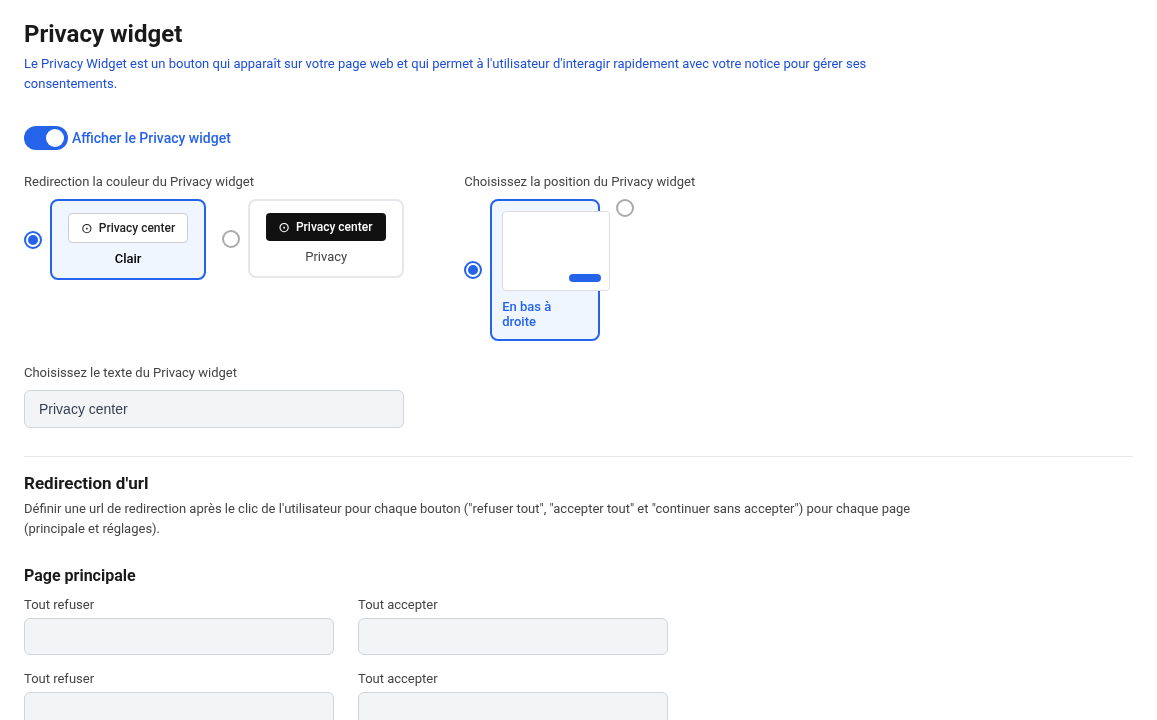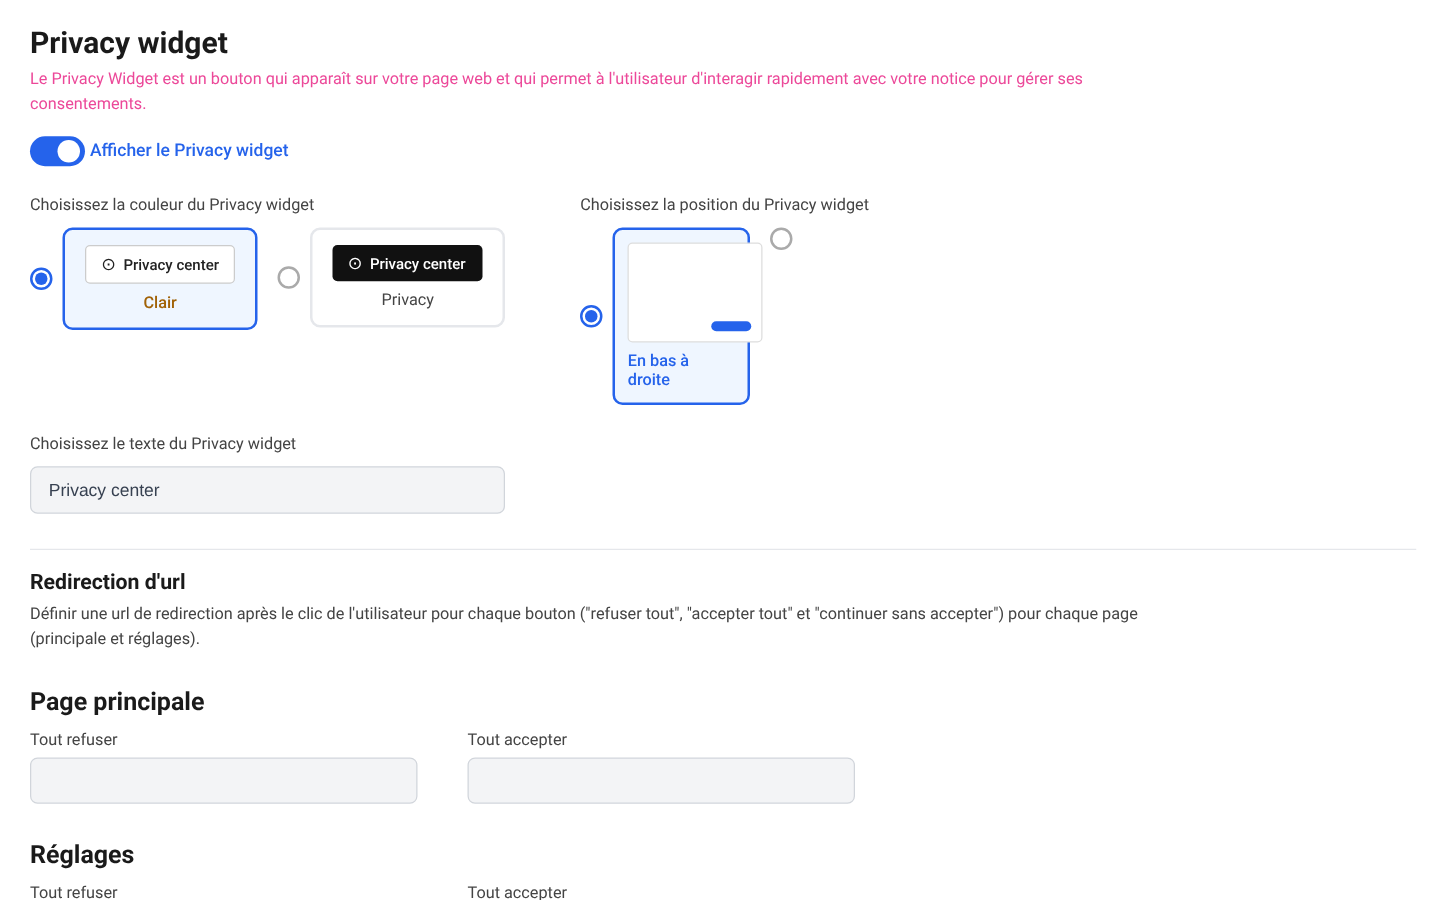--- a/index.html
+++ b/index.html
@@ -12,22 +12,22 @@
     }
 
     .section-title {
       font-size: 24px;
       font-weight: 700;
       margin-bottom: 6px;
     }
 
     .section-desc {
       font-size: 13px;
-      color: #ec4899;
-      margin-bottom: 16px;
+      color: #1d4ed8;
+      margin-bottom: 33px;
       max-width: 900px;
       line-height: 1.5;
     }
 
     
     .toggle-row {
       display: flex;
       align-items: center;
       gap: 4px;
       margin-bottom: 24px;
@@ -156,21 +156,21 @@
     .widget-icon {
       font-size: 14px;
     }
 
     .card-text-label {
       font-size: 13px;
       color: #444;
     }
 
     .card-text-label.selected {
-      color: #a16207;
+      color: #000000;
       font-weight: 500;
     }
 
     
     .position-card {
       border: 2px solid #e5e7eb;
       border-radius: 8px;
       padding: 10px;
       width: 110px;
       display: flex;
@@ -252,29 +252,29 @@
 
     .redirect-desc {
       font-size: 13px;
       color: #444;
       max-width: 900px;
       line-height: 1.5;
       margin-bottom: 20px;
     }
 
     .page-section-title {
-      font-size: 20px;
+      font-size: 16px;
       font-weight: 700;
       margin-bottom: 12px;
       margin-top: 28px;
     }
 
     .url-row {
       display: flex;
-      gap: 40px;
+      gap: 24px;
       margin-bottom: 16px;
       flex-wrap: wrap;
     }
 
     .url-field {
       display: flex;
       flex-direction: column;
       gap: 6px;
     }
 
@@ -318,21 +318,21 @@
   <div class="toggle-row">
     <div class="toggle-track">
       <div class="toggle-thumb"></div>
     </div>
     <span class="toggle-label">Afficher le Privacy widget</span>
   </div>
 
   <div class="main-layout">
 
     <div class="options-group">
-      <div class="choose-label">Choisissez la couleur du Privacy widget</div>
+      <div class="choose-label">Redirection la couleur du Privacy widget</div>
       <div class="options-cards">
 
         <div class="card-option">
           <div class="radio-circle selected">
           </div>
           <div class="color-card selected">
             <div class="widget-preview-light">
               <span class="widget-icon">⊙</span>
               <span>Privacy center</span>
             </div>
@@ -398,21 +398,20 @@
         <input class="url-input" type="text" style="">
       </div>
       <div class="url-field">
         <label class="url-field-label">Tout accepter</label>
         <input class="url-input" type="text" style="">
       </div>
     </div>
   </div>
 
   <div>
-    <div class="page-section-title">Réglages</div>
     <div class="url-row">
       <div class="url-field">
         <label class="url-field-label">Tout refuser</label>
         <input class="url-input" type="text" style="">
       </div>
       <div class="url-field">
         <label class="url-field-label">Tout accepter</label>
         <input class="url-input" type="text" style="">
       </div>
     </div>

